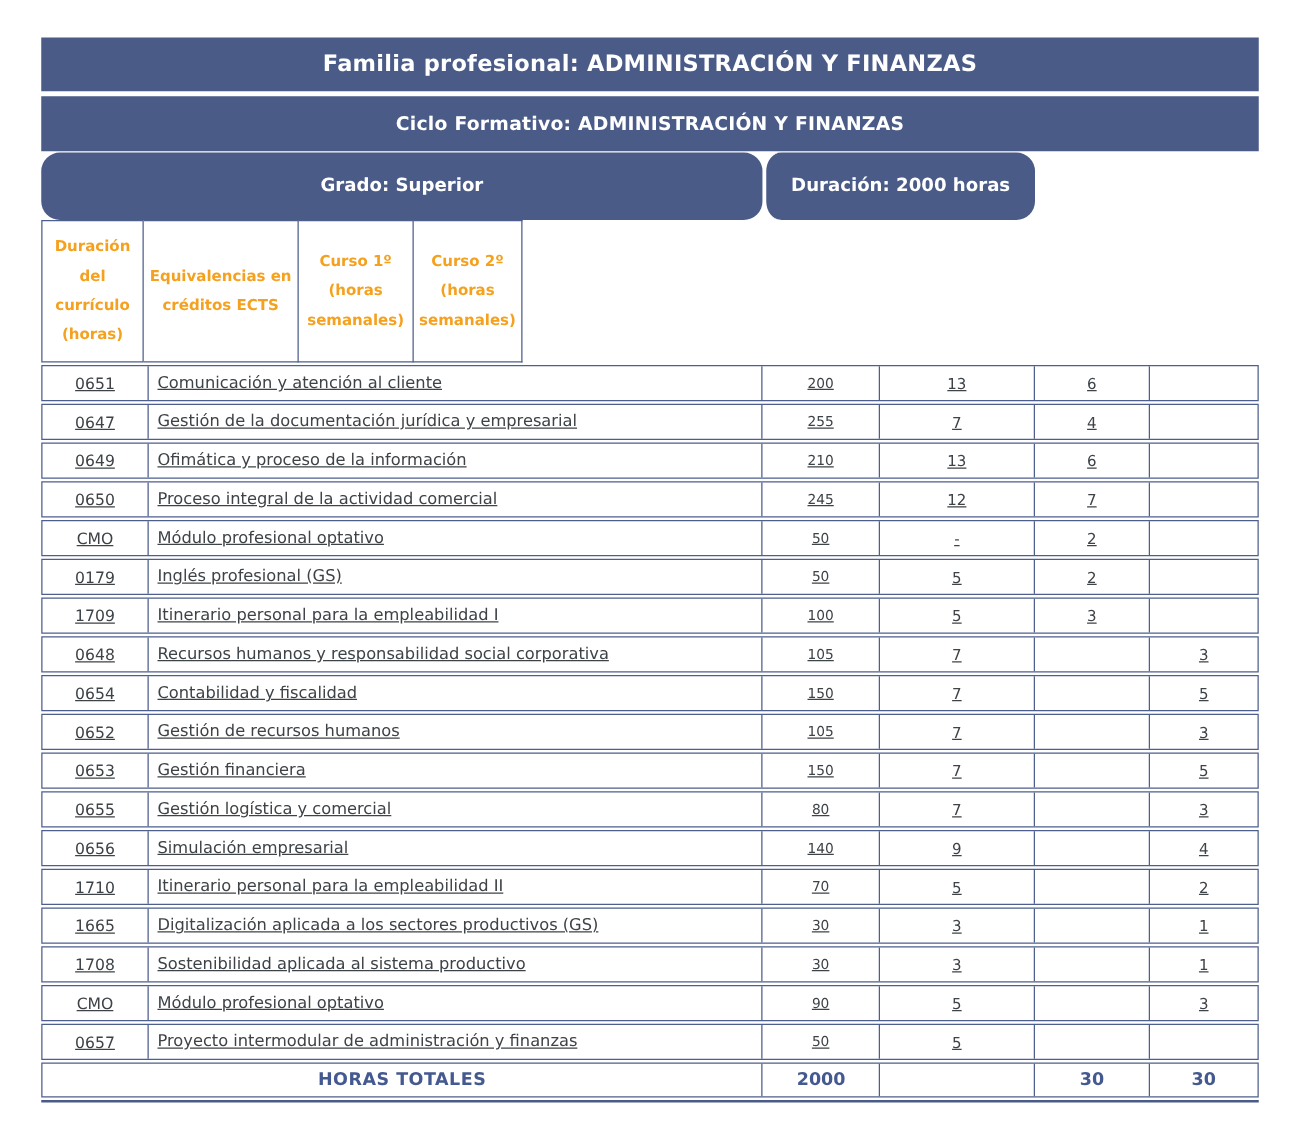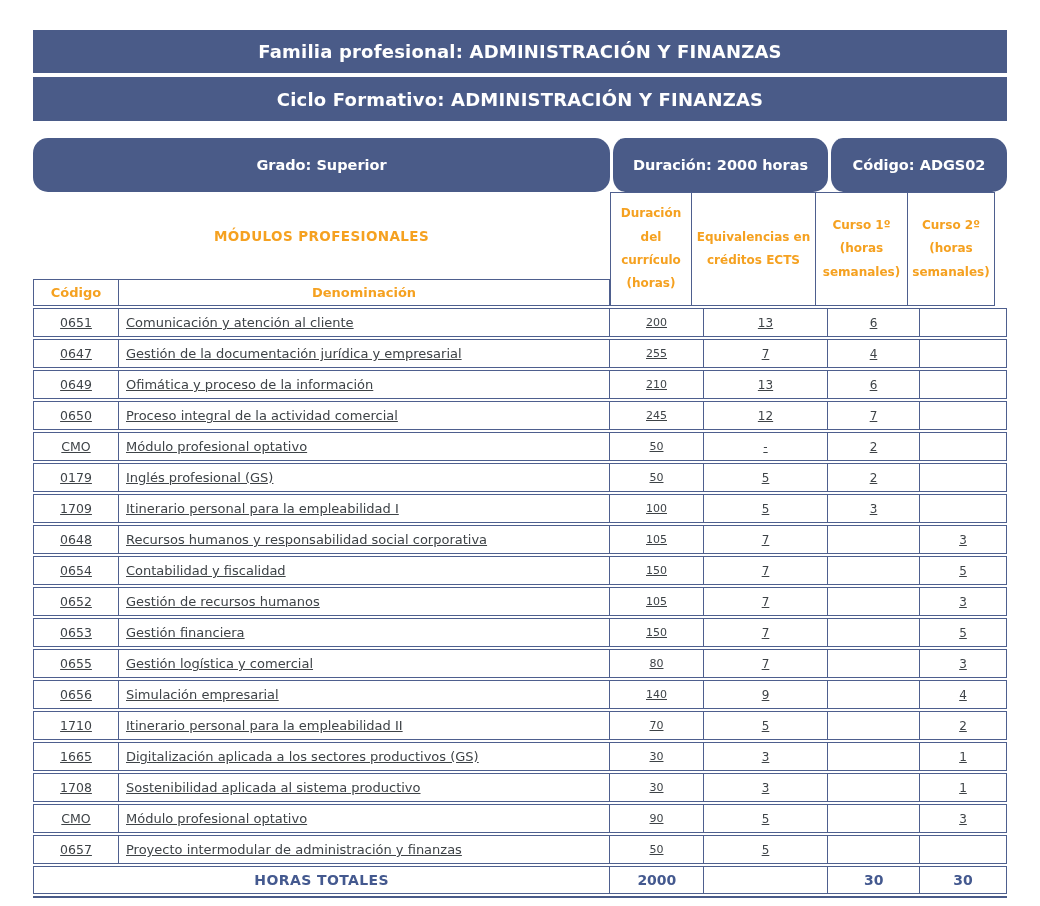--- a/index.html
+++ b/index.html
@@ -10,21 +10,21 @@
     --total:#44598f;
   }
   *{box-sizing:border-box;margin:0;padding:0;}
   html,body{width:1040px;height:906px;background:#ffffff;overflow:hidden;}
   body{font-family:"DejaVu Sans","Liberation Sans",sans-serif;}
   .page{width:974px;margin:30px 33px;}
 
   .band{background:var(--blue);color:#fff;font-weight:bold;display:flex;
         align-items:center;justify-content:center;letter-spacing:.2px;}
   .band1{height:43px;font-size:18px;margin-bottom:4px;}
-  .band2{height:44px;font-size:18px;margin-bottom:17px;}
+  .band2{height:44px;font-size:15px;margin-bottom:1px;}
   .band3{height:54px;margin-bottom:0;display:flex;}
   .b3-cell{background:var(--blue);color:#fff;font-weight:bold;font-size:14.5px;
            display:flex;align-items:center;justify-content:center;border-radius:15px;}
   .b3-grado{width:577px;}
   .b3-dur{width:218px;border-left:3px solid #fff;}
   .b3-cod{width:179px;border-left:3px solid #fff;}
 
   .colheads{display:flex;height:114px;}
   .left-block{width:577px;display:flex;flex-direction:column;}
   .modulos{height:87px;display:flex;align-items:center;justify-content:center;
@@ -74,31 +74,23 @@
     <span>Familia profesional: ADMINISTRACIÓN Y FINANZAS</span>
   </div>
 
   <div class="band band2">
     <span>Ciclo Formativo: ADMINISTRACIÓN Y FINANZAS</span>
   </div>
 
   <div class="band3">
     <div class="b3-cell b3-grado">Grado: Superior</div>
     <div class="b3-cell b3-dur">Duración: 2000 horas</div>
-    <div class="b3-cell b3-cod">Código: ADGS02</div>
   </div>
 
   <div class="colheads">
-    <div class="left-block">
-      <div class="modulos">MÓDULOS PROFESIONALES</div>
-      <div class="subrow">
-        <div class="sub-codigo">Código</div>
-        <div class="sub-denom">Denominación</div>
-      </div>
-    </div>
     <div class="colhead ch-dur">Duración del
 currículo
 (horas)</div>
     <div class="colhead ch-ects">Equivalencias en
 créditos ECTS</div>
     <div class="colhead ch-c1">Curso 1º
 (horas
 semanales)</div>
     <div class="colhead ch-c2">Curso 2º
 (horas

